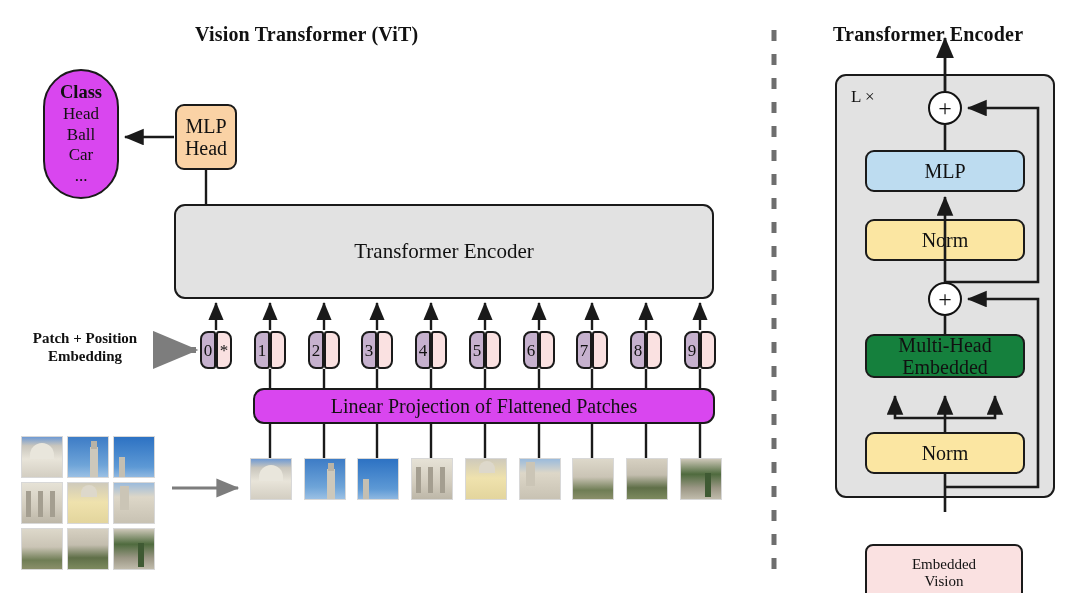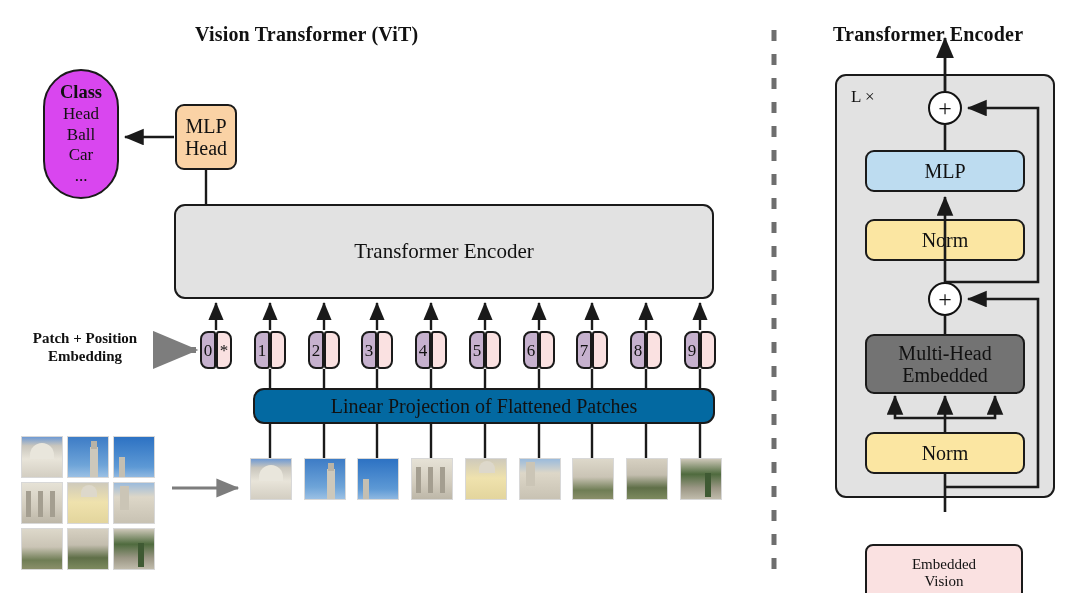--- a/index.html
+++ b/index.html
@@ -94,21 +94,21 @@
     <div>
       <span>MLP</span>
       <span>Head</span>
     </div>
   </div>
 
   <div class="box encoder-box" style="left:174px;top:204px;width:540px;height:95px;background:#e2e2e2;">
     <span>Transformer Encoder</span>
   </div>
 
-  <div class="box linproj" style="left:253px;top:388px;width:462px;height:36px;background:#0369a1;">
+  <div class="box linproj" style="left:253px;top:388px;width:462px;height:36px;background:#d946ef;">
     <span>Linear Projection of Flattened Patches</span>
   </div>
 
   <div class="lbl anno-main" style="left:10px;top:330px;width:150px;">
     <span>Patch + Position</span><br>
     <span>Embedding</span>
   </div>
 
   <div class="box gray-container" style="left:835px;top:74px;width:220px;height:424px;background:#e2e2e2;"></div>
 
@@ -123,21 +123,21 @@
   </div>
 
   <div class="box enc-inner" style="left:865px;top:219px;width:160px;height:42px;background:#fbe6a2;">
     <span>Norm</span>
   </div>
 
   <div class="pluscirc" style="left:928px;top:282px;">
     <span>+</span>
   </div>
 
-  <div class="box enc-inner" style="left:865px;top:334px;width:160px;height:60px;background:#737373;">
+  <div class="box enc-inner" style="left:865px;top:334px;width:160px;height:44px;background:#15803d;">
     <div>
       <span>Multi-Head</span>
       <span>Embedded</span>
     </div>
   </div>
 
   <div class="box enc-inner" style="left:865px;top:432px;width:160px;height:42px;background:#fbe6a2;">
     <span>Norm</span>
   </div>
 

